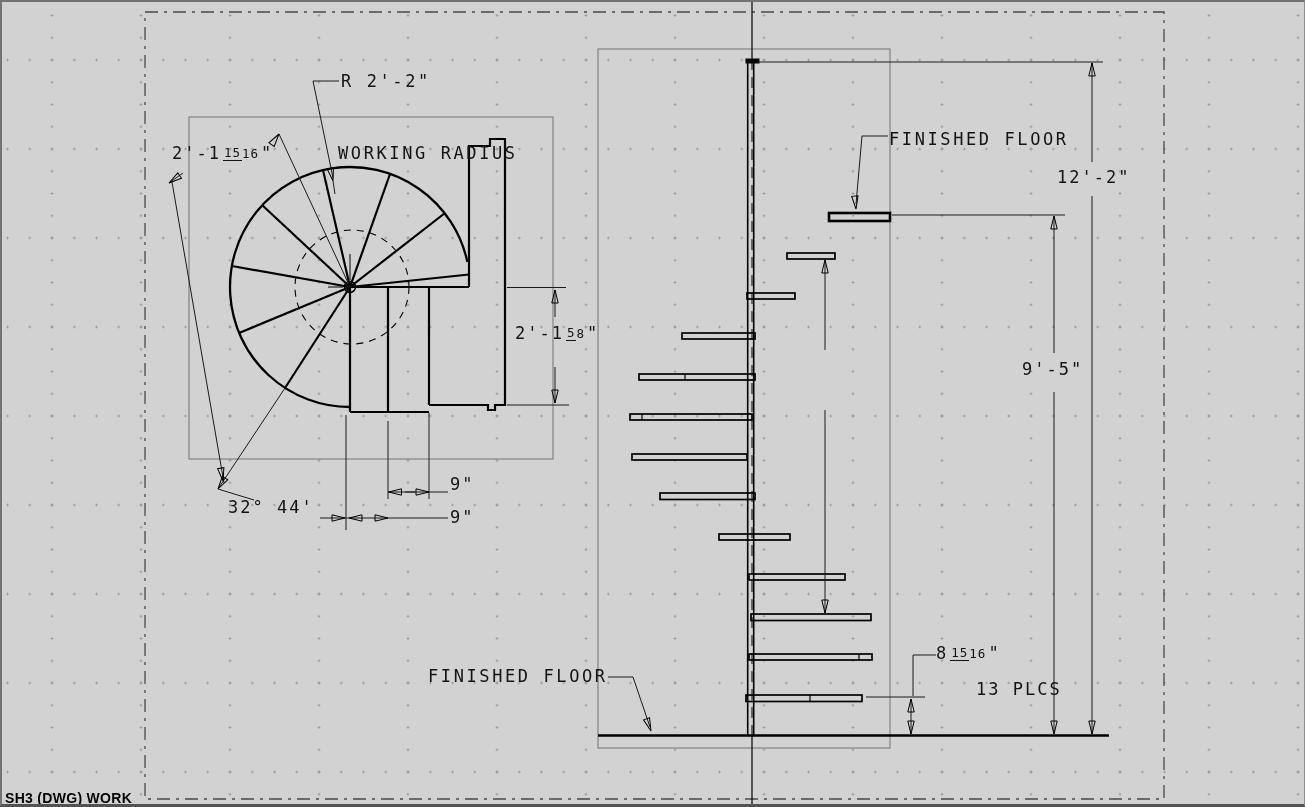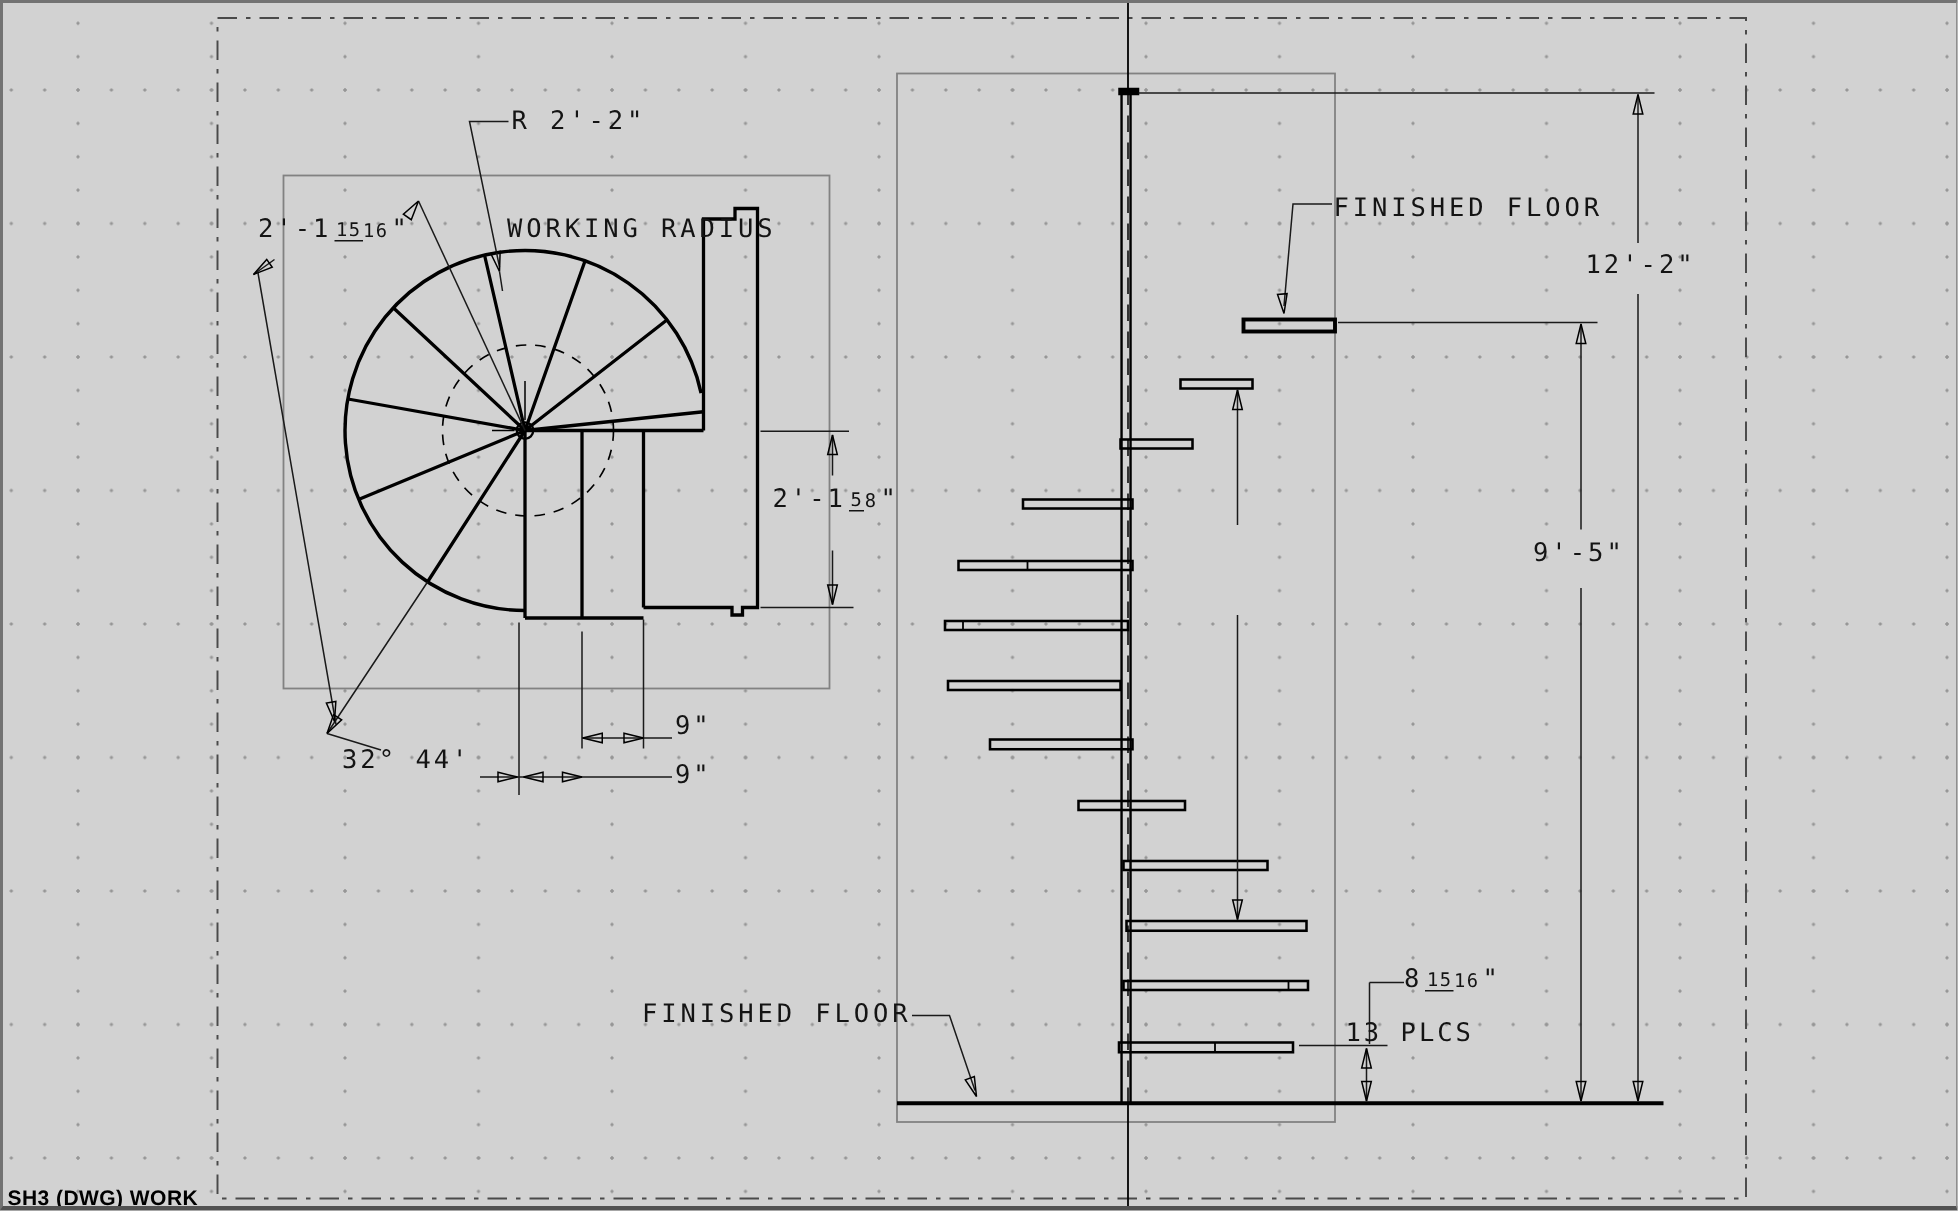--- a/index.html
+++ b/index.html
@@ -197,16 +197,16 @@
 
 
   <div class="cadtext dimtext fracrow" style="left:934px;top:642px;">
     <span>8</span>
       <span class="frac">
         <span class="fn">15</span>
         <span class="fd">16</span>
       </span>
       <span>"</span>
   </div>
-  <div class="cadtext dimtext" style="left:895px;top:678px;">13 PLCS</div>
+  <div class="cadtext dimtext" style="left:974px;top:678px;">13 PLCS</div>
 
   <div id="status-label">SH3 (DWG) WORK</div>
 </div>
 
 </body></html>

